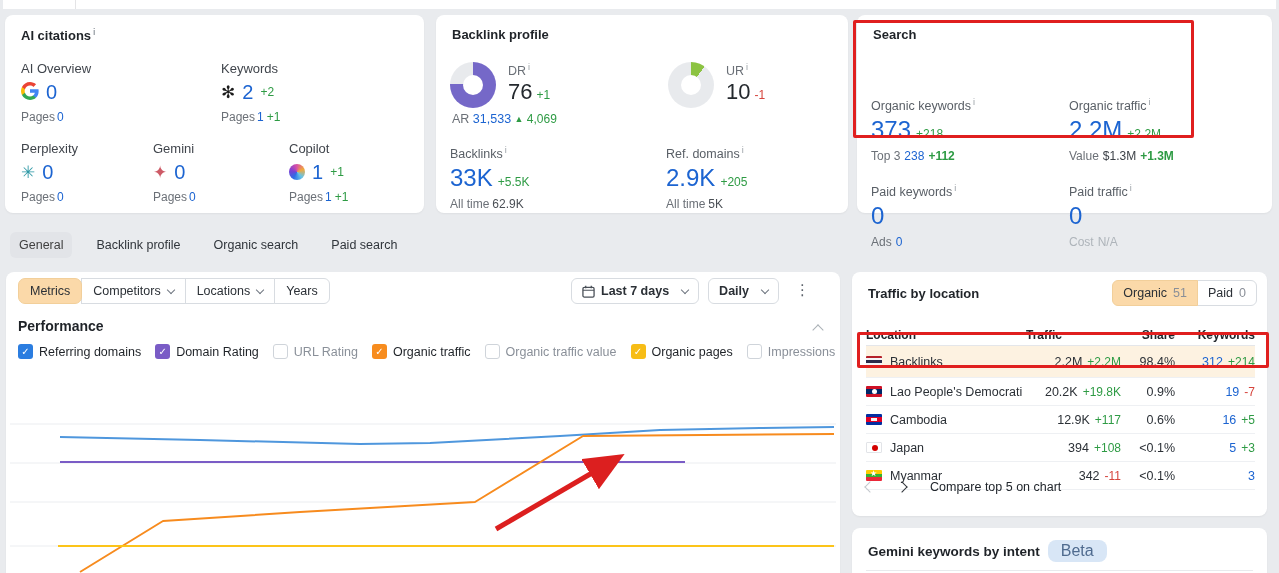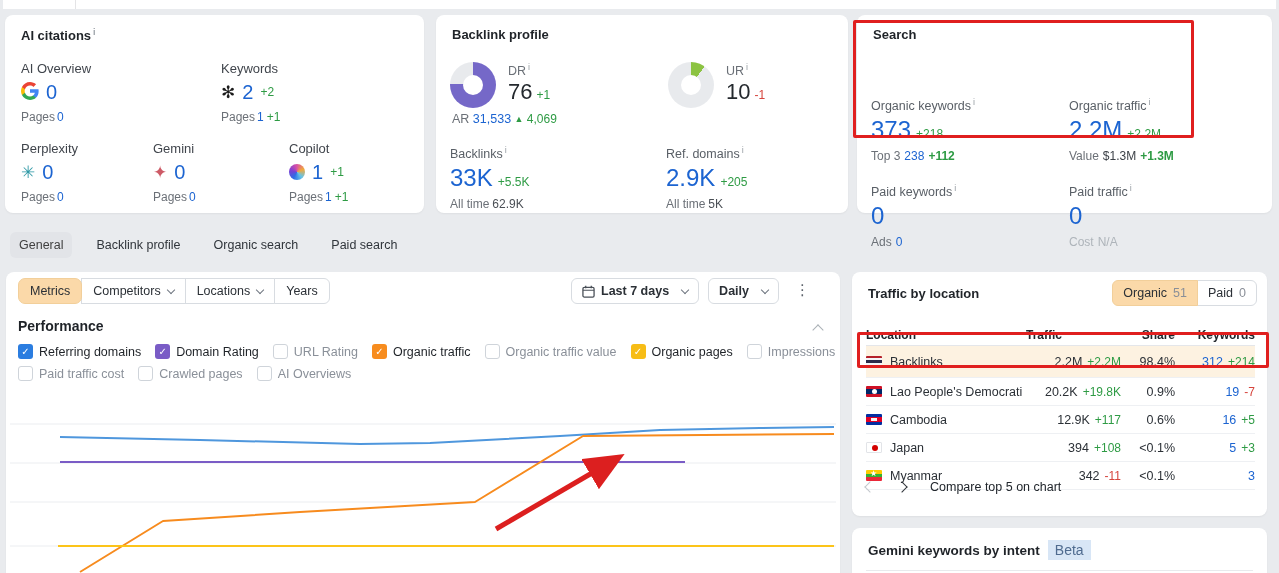--- a/index.html
+++ b/index.html
@@ -130,21 +130,21 @@
   .loc-footer { position:absolute; left:14px; top:208px; display:flex; align-items:center; gap:24px; }
   .pg-chev { width:8px; height:8px; border-right:1.7px solid #30353b; border-bottom:1.7px solid #30353b; cursor:pointer; }
   .pg-prev { transform:rotate(135deg); border-color:#c3c7cc; }
   .pg-next { transform:rotate(-45deg); }
   .footer-label { font-size:12.5px; color:#21262c; }
 
   
   #intent-panel { left:852px; top:528px; width:415px; height:70px; }
   .intent-header { position:absolute; left:16px; top:12px; display:flex; align-items:center; gap:8px; }
   .intent-title { font-size:13.5px; font-weight:700; color:#1f2328; }
-  .beta-badge { font-size:14px; color:#4f6b8f; background:#d8e6f6; border-radius:0; padding:2px 7px; }
+  .beta-badge { font-size:16px; color:#4f6b8f; background:#d8e6f6; border-radius:8px; padding:2px 13px; }
   .intent-divider { position:absolute; left:14px; right:14px; top:42px; height:1px; background:#e8eaed; }
 
   
   .red-box { position:absolute; border:3px solid #e01f1f; border-radius:2px; pointer-events:none; }
   #red-box-search { left:853px; top:20px; width:341px; height:118px; }
   #red-box-thailand { left:857px; top:332px; width:412px; height:36px; }
 
   .cal-icon { display:inline-block; }
 </style>
 </head>
@@ -341,34 +341,20 @@
           <span class="cb off"></span>
           <span class="metric-label">Organic traffic value</span>
         </div>
         <div class="metric">
           <span class="cb" style="background: rgb(247, 189, 22);">✓</span>
           <span class="metric-label">Organic pages</span>
         </div>
         <div class="metric off">
           <span class="cb off"></span>
           <span class="metric-label">Impressions</span>
-        </div>
-      </div>
-      <div class="metric-row">
-        <div class="metric off">
-          <span class="cb off"></span>
-          <span class="metric-label">Paid traffic cost</span>
-        </div>
-        <div class="metric off">
-          <span class="cb off"></span>
-          <span class="metric-label">Crawled pages</span>
-        </div>
-        <div class="metric off">
-          <span class="cb off"></span>
-          <span class="metric-label">AI Overviews</span>
         </div>
       </div>
     </div>
 
   <svg id="perf-chart" width="826" height="204" viewBox="0 0 826 204">
     <defs>
       <marker id="arrowhead" markerWidth="8" markerHeight="7" refX="6" refY="3.5" orient="auto">
         <path d="M0,0 L8,3.5 L0,7 z" fill="#dc1f1f"></path>
       </marker>
     </defs>

